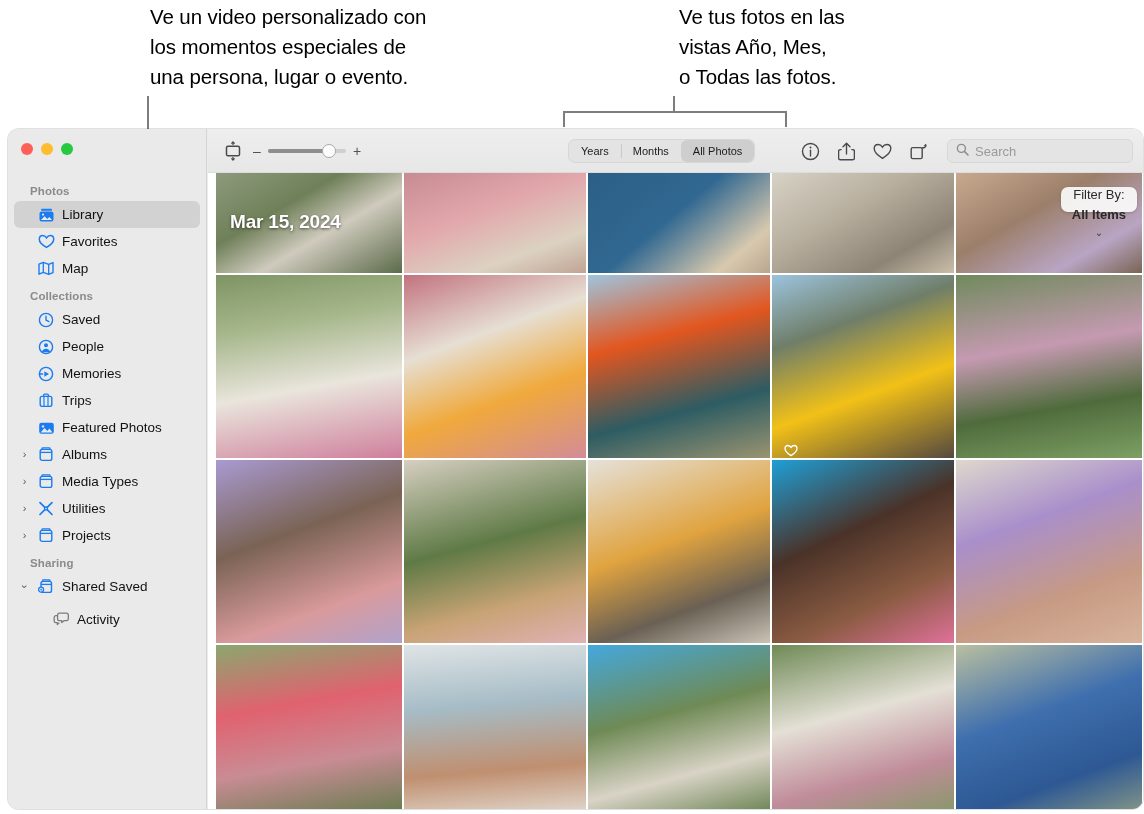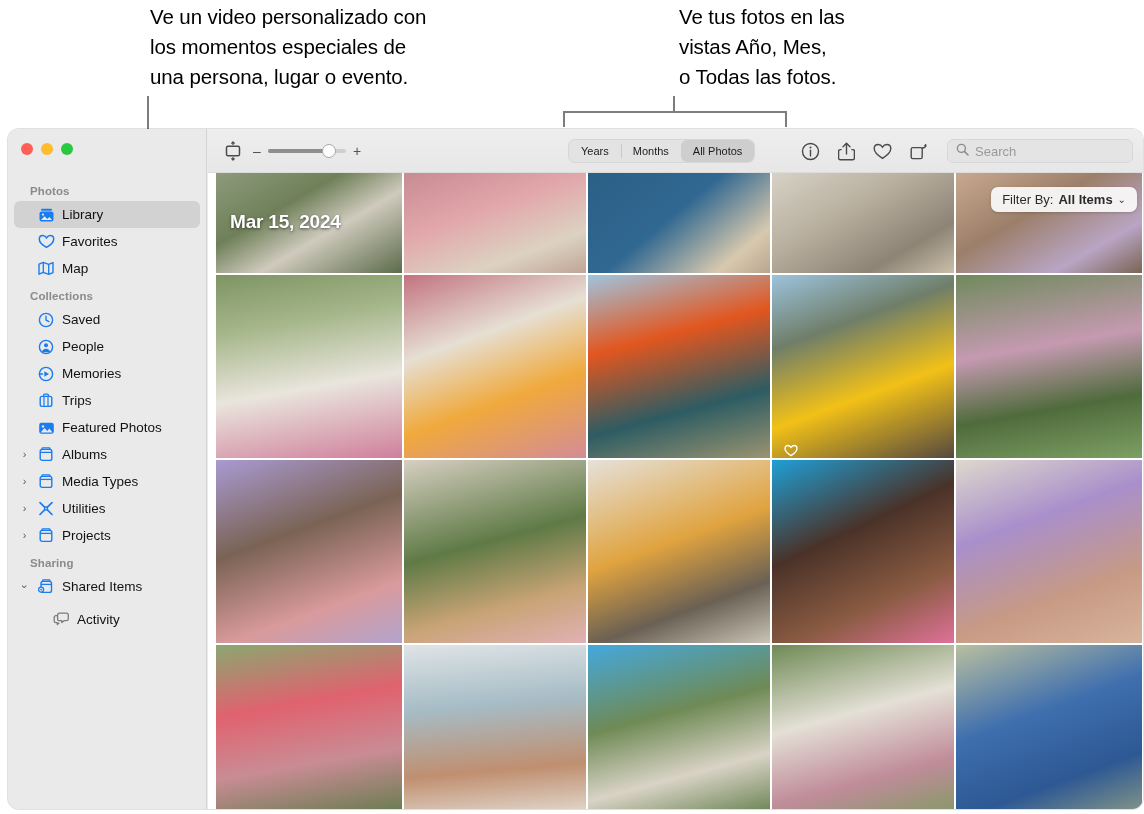--- a/index.html
+++ b/index.html
@@ -157,20 +157,21 @@
     position: absolute; left: 568px; top: 270px; z-index: 5;
   }
   #filter-chip {
     position: absolute; right: 6px; top: 14px; z-index: 6;
     display: flex; align-items: center; gap: 5px;
     height: 25px; padding: 0 11px;
     background: rgba(250,250,250,0.93);
     border-radius: 7px;
     font-size: 13px; color: #2a2a2a;
     box-shadow: 0 1px 3px rgba(0,0,0,0.18);
+    flex-direction: column;
   }
   #filter-chip b { font-weight: 700; }
   #filter-chip .chev { font-size: 10px; color: #3d3d3d; }
 
   
   .ph { position: absolute; inset: 0; }
 </style>
 </head>
 <body>
 
@@ -355,21 +356,21 @@
           <span class="disc" style="transform:rotate(90deg);">›</span>
           <span class="ico">
             <svg width="16" height="15" viewBox="0 0 16 15">
               <rect x="3" y="2.4" width="10.5" height="11" rx="2" fill="none" stroke="#1a7cf0" stroke-width="1.4"></rect>
               <path d="M4.6 2.4 V1.6 A0.8 0.8 0 0 1 5.4 0.8 H11.1 A0.8 0.8 0 0 1 11.9 1.6 V2.4" fill="none" stroke="#1a7cf0" stroke-width="1.3"></path>
               <path d="M3 5.4 H13.5" stroke="#1a7cf0" stroke-width="1.3"></path>
               <circle cx="3.1" cy="10.6" r="2.5" fill="#eaeaea" stroke="#1a7cf0" stroke-width="1.3"></circle>
               <circle cx="3.1" cy="10.6" r="0.9" fill="#1a7cf0"></circle>
             </svg>
           </span>
-          <span class="sb-label">Shared Items</span>
+          <span class="sb-label">Shared Saved</span>
         </div>
 
         <div class="sb-item nested">
           <span class="ico">
             <svg width="17" height="14" viewBox="0 0 17 14">
               <path d="M6.3 1.2 H13.6 A1.7 1.7 0 0 1 15.3 2.9 V7 A1.7 1.7 0 0 1 13.6 8.7 H11 L8.8 10.6 V8.7 H6.3 A1.7 1.7 0 0 1 4.6 7 V2.9 A1.7 1.7 0 0 1 6.3 1.2 Z" fill="none" stroke="#7c7c7c" stroke-width="1.3" stroke-linejoin="round"></path>
               <path d="M4.1 3.6 H2.9 A1.7 1.7 0 0 0 1.2 5.3 V9 A1.7 1.7 0 0 0 2.9 10.7 H4.3 V12.5 L6.3 10.7" fill="none" stroke="#7c7c7c" stroke-width="1.3" stroke-linejoin="round"></path>
             </svg>
           </span>
           <span class="sb-label">Activity</span>

